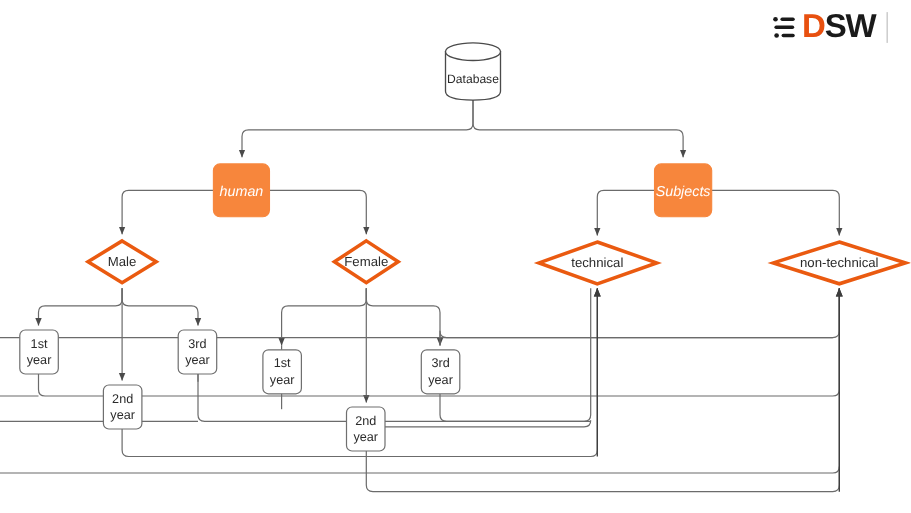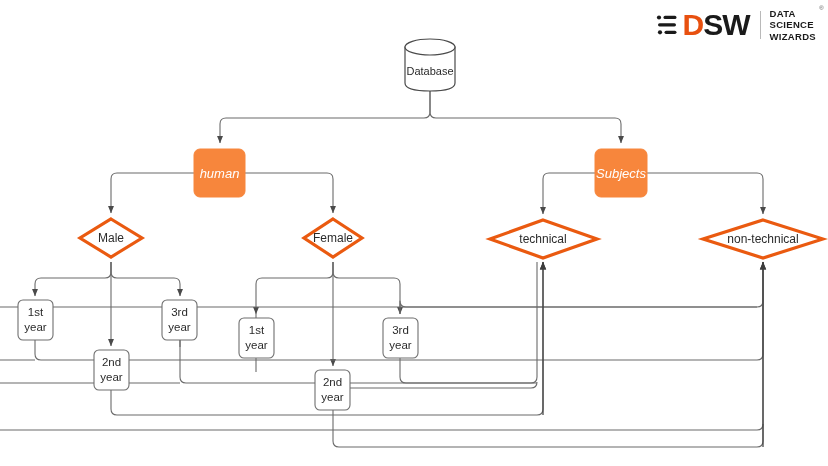--- a/index.html
+++ b/index.html
@@ -136,26 +136,20 @@
       <svg width="26" height="30" viewBox="0 0 26 30">
         <circle cx="3" cy="7.5" r="2.1" fill="#1a1a1a"></circle>
         <rect x="7.5" y="5.8" width="13" height="3.2" rx="1.6" fill="#1a1a1a"></rect>
         <rect x="2" y="13.2" width="18" height="3.2" rx="1.6" fill="#1a1a1a"></rect>
         <circle cx="4" cy="22.3" r="2.1" fill="#1a1a1a"></circle>
         <rect x="8.5" y="20.7" width="12" height="3.2" rx="1.6" fill="#1a1a1a"></rect>
       </svg>
       <span class="logo-text"><span class="logo-d">D</span><span class="logo-sw">SW</span></span>
     </span>
     <span class="logo-divider"></span>
-    <span class="logo-words">
-      <span>DATA</span><br>
-      <span>SCIENCE</span><br>
-      <span>WIZARDS</span>
-      <span class="logo-tm">®</span>
-    </span>
   </div>
 
   <svg id="diagram-svg" viewBox="0 0 828 466">
     <defs>
       <marker id="arrow" markerWidth="8" markerHeight="8" refX="6.4" refY="3" orient="auto" markerUnits="strokeWidth">
         <path d="M0,0.3 L6.6,3 L0,5.7 z" fill="#3c3c3c"></path>
       </marker>
       <marker id="arrow-light" markerWidth="8" markerHeight="8" refX="6.4" refY="3" orient="auto" markerUnits="strokeWidth">
         <path d="M0,0.3 L6.6,3 L0,5.7 z" fill="#4a4a4a"></path>
       </marker>

